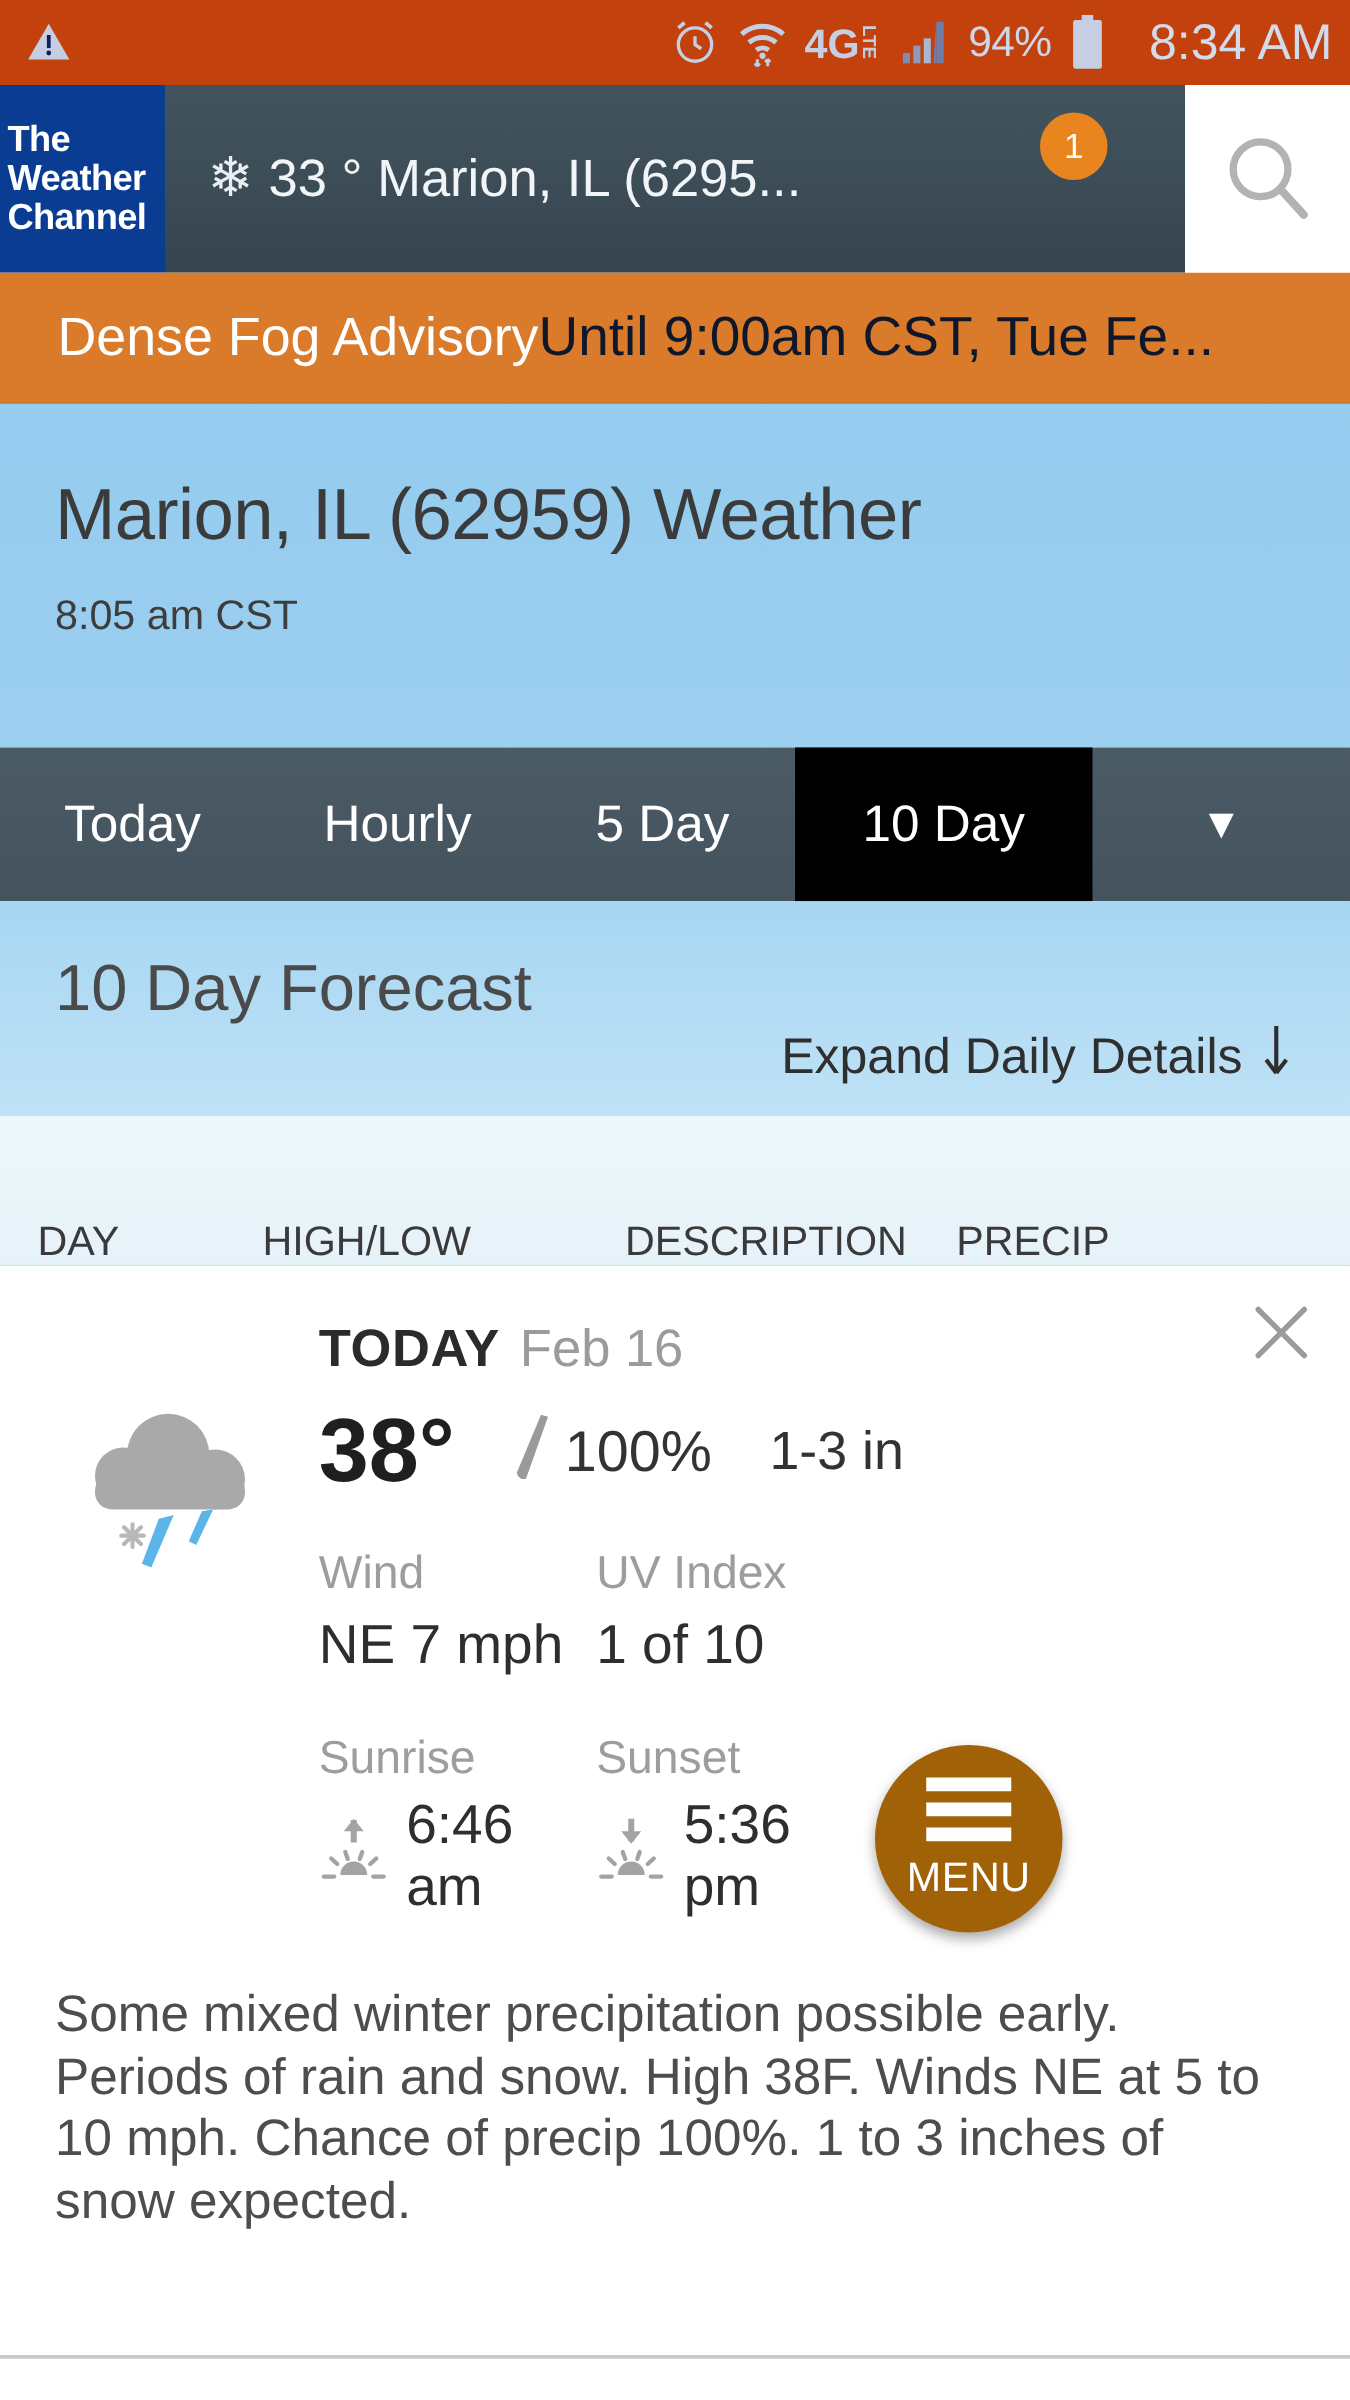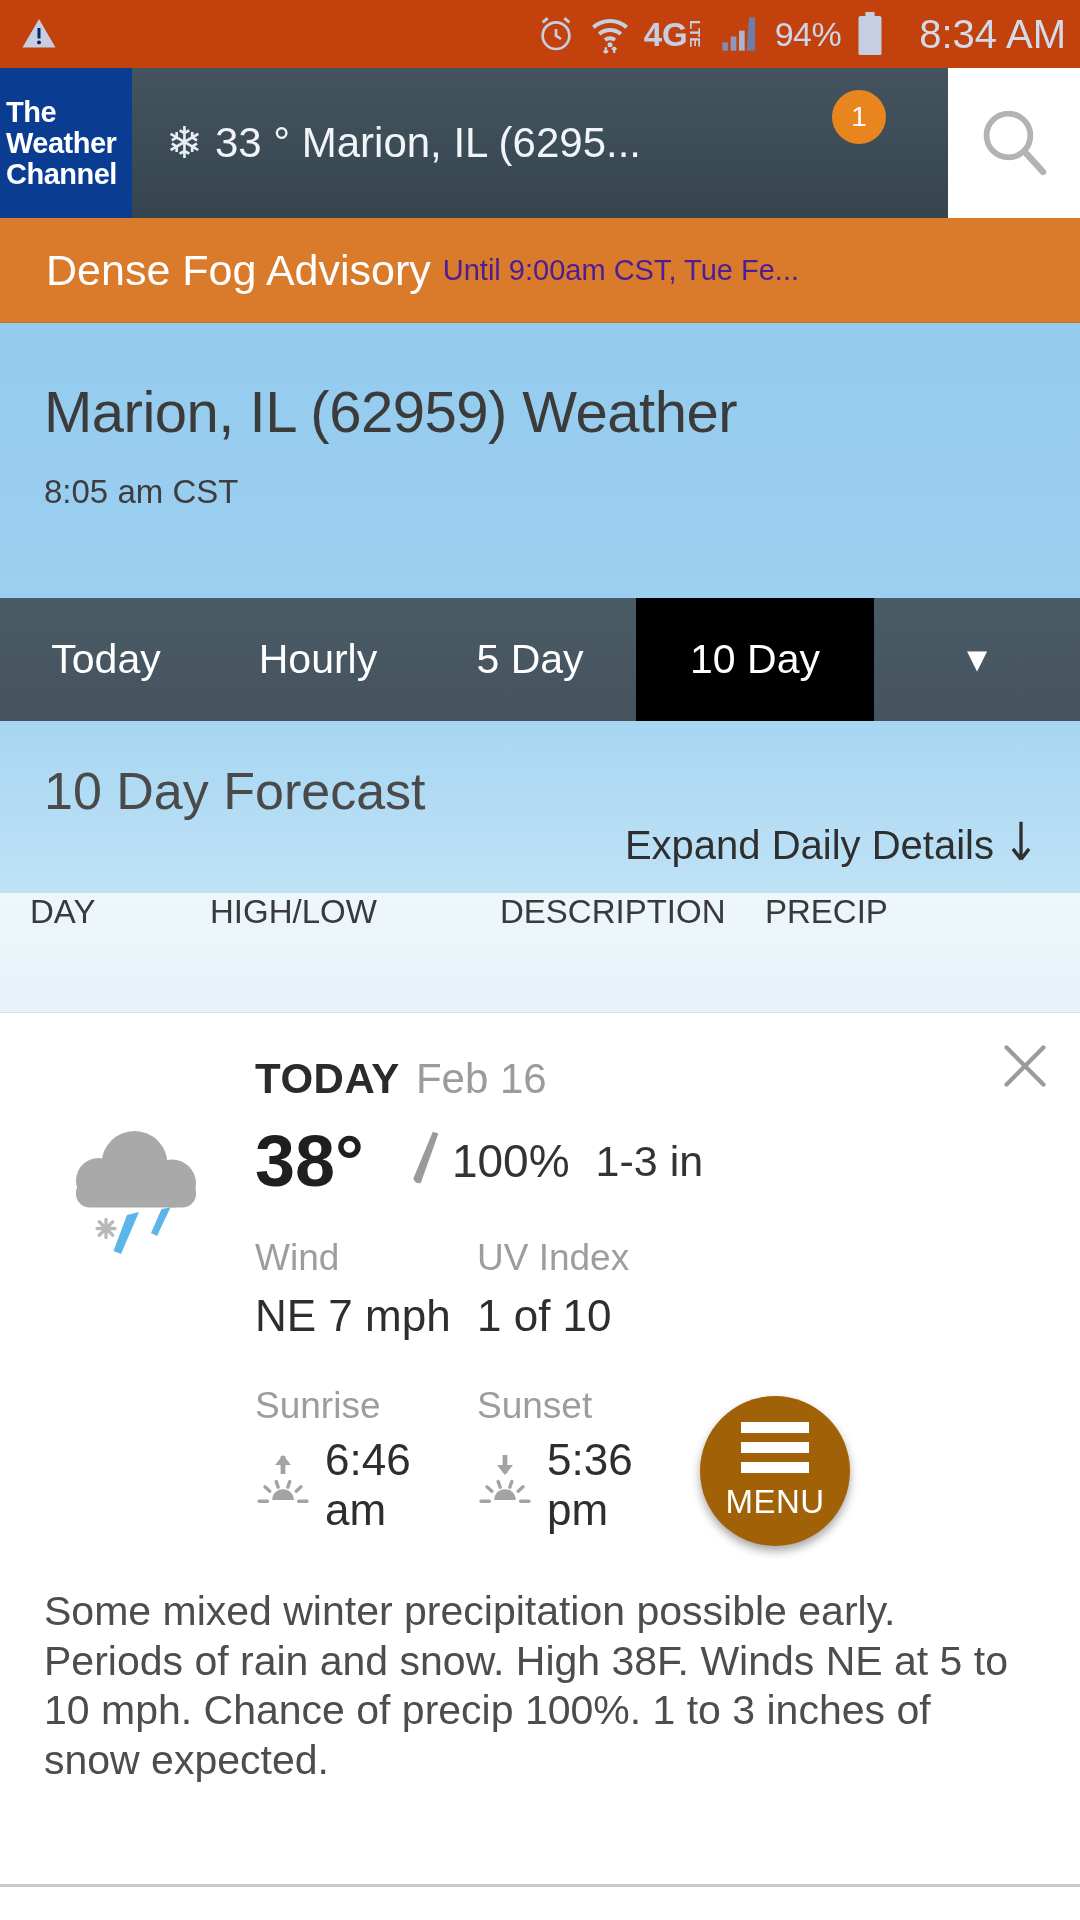--- a/index.html
+++ b/index.html
@@ -55,21 +55,21 @@
     display:flex; align-items:center; justify-content:center;
   }
 
   
   .alertbar{
     height:105px; width:1080px; background:#d97b2b;
     display:flex; align-items:center; padding-left:46px;
     border-bottom:1px solid #c46e26;
   }
   .alert-title{ font-size:43px; color:#ffffff; }
-  .alert-sub{ font-size:29px; color:#4c1d95; margin-left:12px; }
+  .alert-sub{ font-size:44px; color:#0f172a; }
 
   
   .hero{
     height:275px; width:1080px;
     background:linear-gradient(180deg,#94cbee 0%, #9ccff0 100%);
     padding:55px 0 0 44px;
   }
   .hero-title{ font-size:58px; color:#3b3b3b; font-weight:300; letter-spacing:-0.5px;}
   .hero-time{ font-size:33px; color:#3d3d3d; margin-top:28px; }
 
@@ -98,21 +98,21 @@
   }
   .fc-expand{
     position:absolute; right:46px; bottom:22px;
     font-size:40px; color:#2f2f2f; display:flex; align-items:center; gap:14px;
   }
 
   
   .colhead{
     width:1080px; height:120px;
     background:linear-gradient(180deg,#eef7fb 0%, #e6f2f9 100%);
-    display:flex; align-items:flex-start; color:#3a3a3a; font-size:33px;
+    display:flex; align-items:flex-end; color:#3a3a3a; font-size:33px;
     border-bottom:1px solid #cfe2ec;
   }
   .ch-day{ margin-left:30px; width:180px;}
   .ch-hl{ width:290px; }
   .ch-desc{ width:265px; }
   .ch-precip{ }
 
   
   .card{
     width:1080px; background:#fff; position:relative;
@@ -128,21 +128,21 @@
 
   .d-col{ margin-left:255px; }
   .d-daterow{ display:flex; align-items:baseline; gap:16px; }
   .d-today{ font-size:42px; font-weight:bold; color:#2b2b2b; letter-spacing:0.5px;}
   .d-date{ font-size:42px; color:#9b9b9b; font-weight:300;}
 
   .d-temprow{ display:flex; align-items:center; margin-top:22px; gap:0; }
   .d-temp{ font-size:72px; font-weight:bold; color:#1f1f1f; line-height:1;}
   .d-drop{ margin:0 10px 0 42px; }
   .d-pop{ font-size:46px; color:#333; font-weight:300; }
-  .d-accum{ font-size:43px; color:#333; margin-left:26px; font-weight:300;}
+  .d-accum{ font-size:43px; color:#333; margin-left:46px; font-weight:300;}
 
   .d-grid{ margin-top:40px; }
   .d-row{ display:flex; }
   .d-cell{ width:222px; }
   .d-label{ font-size:37px; color:#9d9d9d; font-weight:300; }
   .d-value{ font-size:44px; color:#2e2e2e; margin-top:12px; font-weight:300;}
   .d-row.sun{ margin-top:44px; }
   .d-sunval{ display:flex; align-items:center; gap:14px; margin-top:8px; }
   .d-sunval span{ font-size:44px; color:#2e2e2e; font-weight:300;}
 

